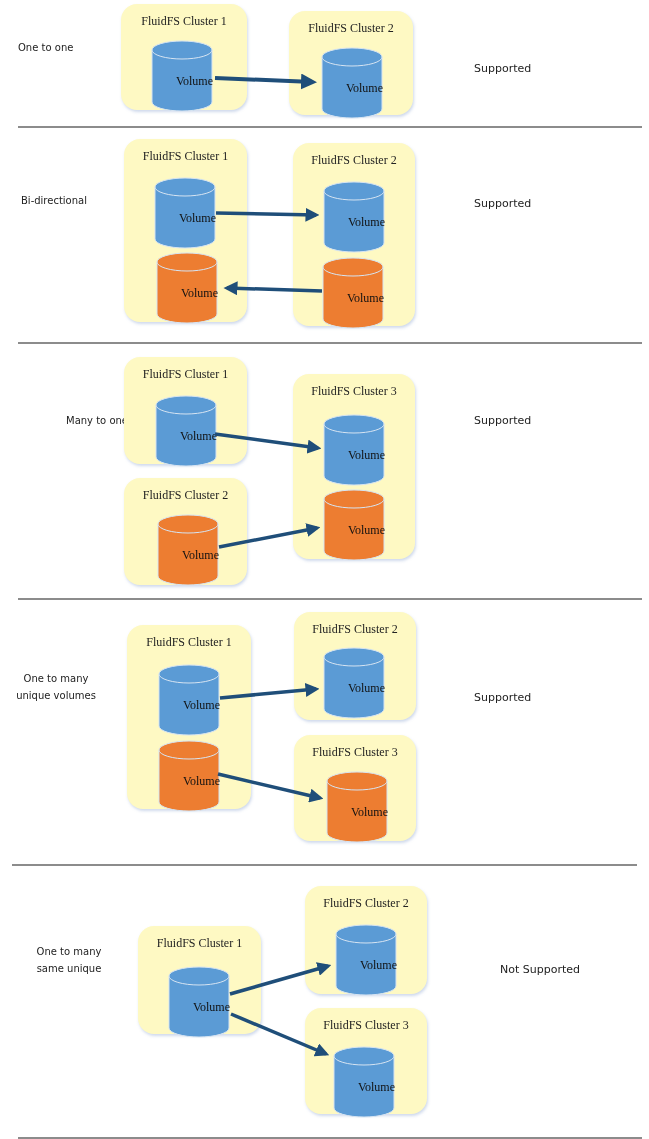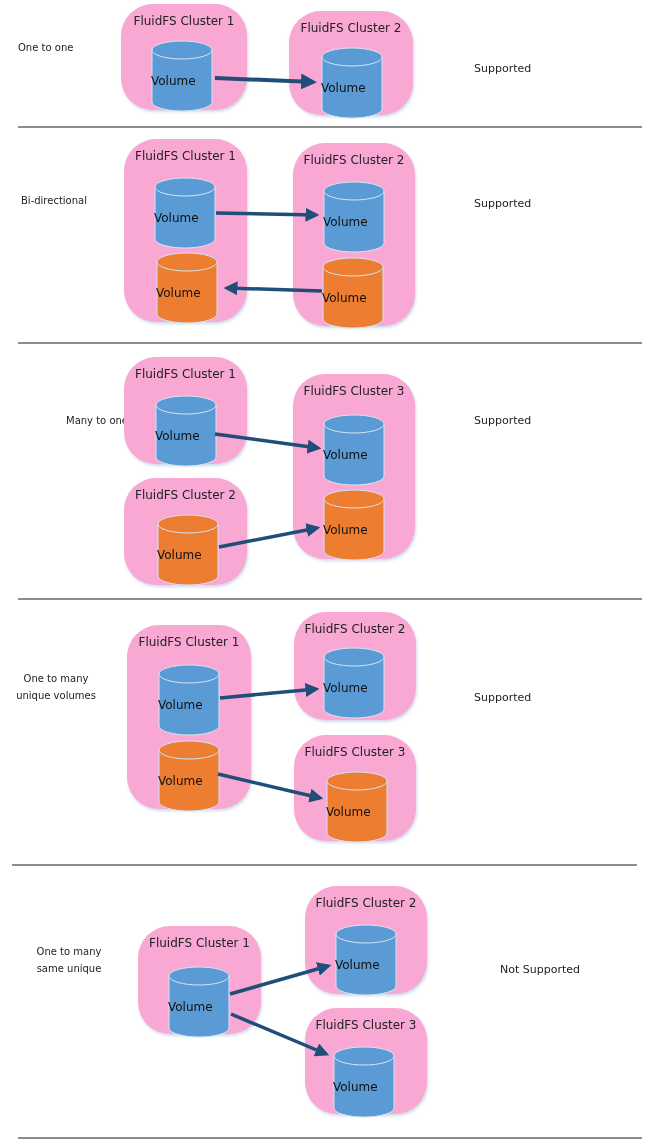--- a/index.html
+++ b/index.html
@@ -1,27 +1,27 @@
 <!DOCTYPE html>
 <html><head>
 <meta charset="utf-8">
 <style>
   html, body { margin:0; padding:0; background:#ffffff; }
   body { width:649px; height:1139px; position:relative; overflow:hidden;
          font-family:"DejaVu Sans", "Liberation Sans", sans-serif; color:#222; }
   .lbl { position:absolute; font-size:10px; line-height:17px; color:#222; }
   .status { position:absolute; font-size:11px; color:#222; }
   .divider { position:absolute; height:2px; background:#8c8c8c; }
-  .cluster { position:absolute; background:#f9a8d4; border-radius:32px;
-             box-shadow: 1px 2px 3px rgba(120,150,200,0.35); }
+  .cluster { position:absolute; background:#fef9c3; border-radius:16px;
+             box-shadow: 1px 2px 3px rgba(120,150,200,0.35); font-family: Liberation Serif, serif; }
   .ctitle { position:absolute; left:0; right:0; top:10px; text-align:center;
             font-size:12px; color:#222; white-space:nowrap; }
   .cyl { position:absolute; width:62px; height:72px; }
   .cyl svg { position:absolute; left:0; top:0; }
-  .cyl .vt { position:absolute; left:0; right:0; top:34px; text-align:left;
+  .cyl .vt { position:absolute; left:0; right:0; top:34px; text-align:right;
              font-size:12px; color:#111; }
   svg.arrows { position:absolute; left:0; top:0; pointer-events:none; }
 </style>
 </head>
 <body>
 
 <div class="lbl" style="left:18px;top:39px;">One to one</div>
 <div class="status" style="left:474px;top:62px;">Supported</div>
 
 <div class="cluster" style="left:121px;top:4px;width:126px;height:106px;">

